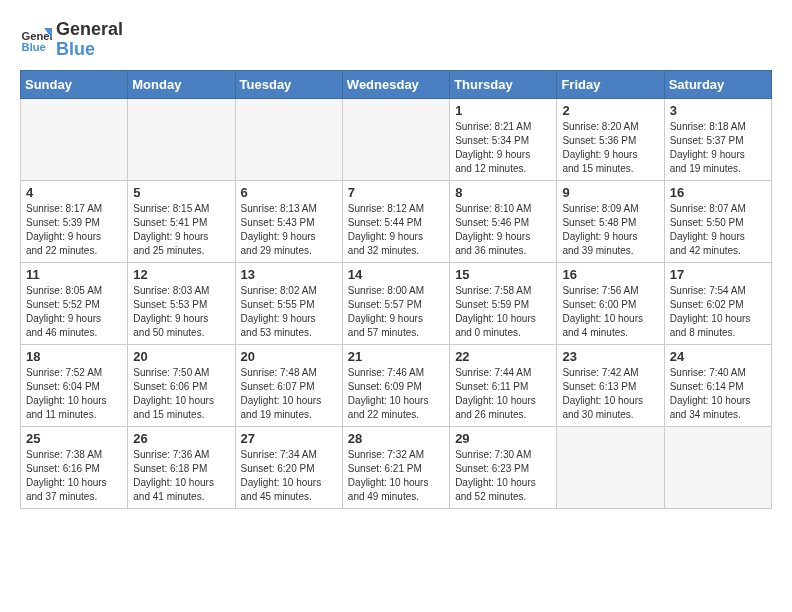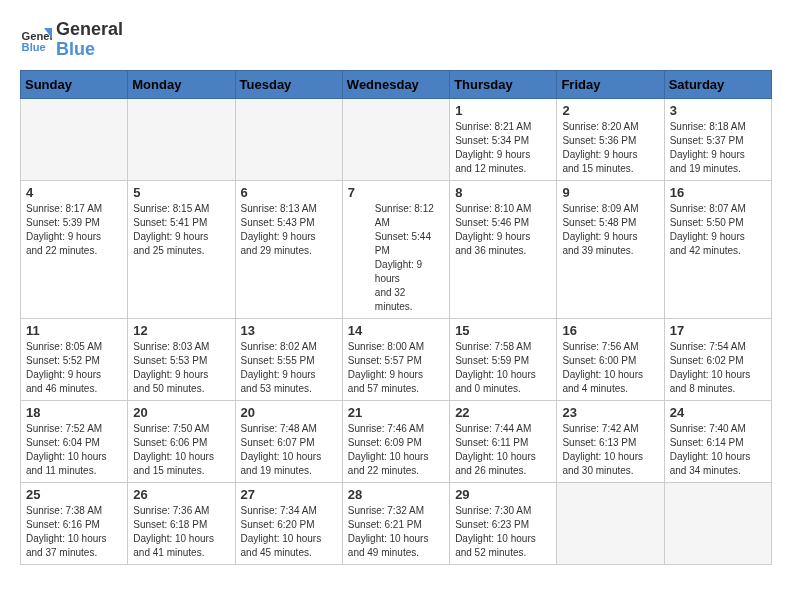--- a/index.html
+++ b/index.html
@@ -37,21 +37,21 @@
       font-size: 15px;
       color: #555;
     }
     table {
       width: 100%;
       border-collapse: collapse;
       table-layout: fixed;
     }
     th {
       background-color: #4a7fc1;
-      color: #000000;
+      color: #ffffff;
       font-size: 13px;
       font-weight: bold;
       padding: 6px 4px;
       text-align: left;
       border: 1px solid #3a6aa0;
     }
     td {
       border: 1px solid #ccc;
       vertical-align: top;
       padding: 4px 5px;
@@ -149,21 +149,21 @@
         </td>
         <td>
           <span class="day-number">6</span>
           <div class="day-info" style="white-space: pre-line;">Sunrise: 8:13 AM
 Sunset: 5:43 PM
 Daylight: 9 hours
 and 29 minutes.</div>
         </td>
         <td>
           <span class="day-number">7</span>
-          <div class="day-info" style="white-space: pre-line; margin-left: 27px;">Sunrise: 8:12 AM
+          <div class="day-info" style="white-space: pre-line;">Sunrise: 8:12 AM
 Sunset: 5:44 PM
 Daylight: 9 hours
 and 32 minutes.</div>
         </td>
         <td>
           <span class="day-number">8</span>
           <div class="day-info" style="white-space: pre-line;">Sunrise: 8:10 AM
 Sunset: 5:46 PM
 Daylight: 9 hours
 and 36 minutes.</div>

